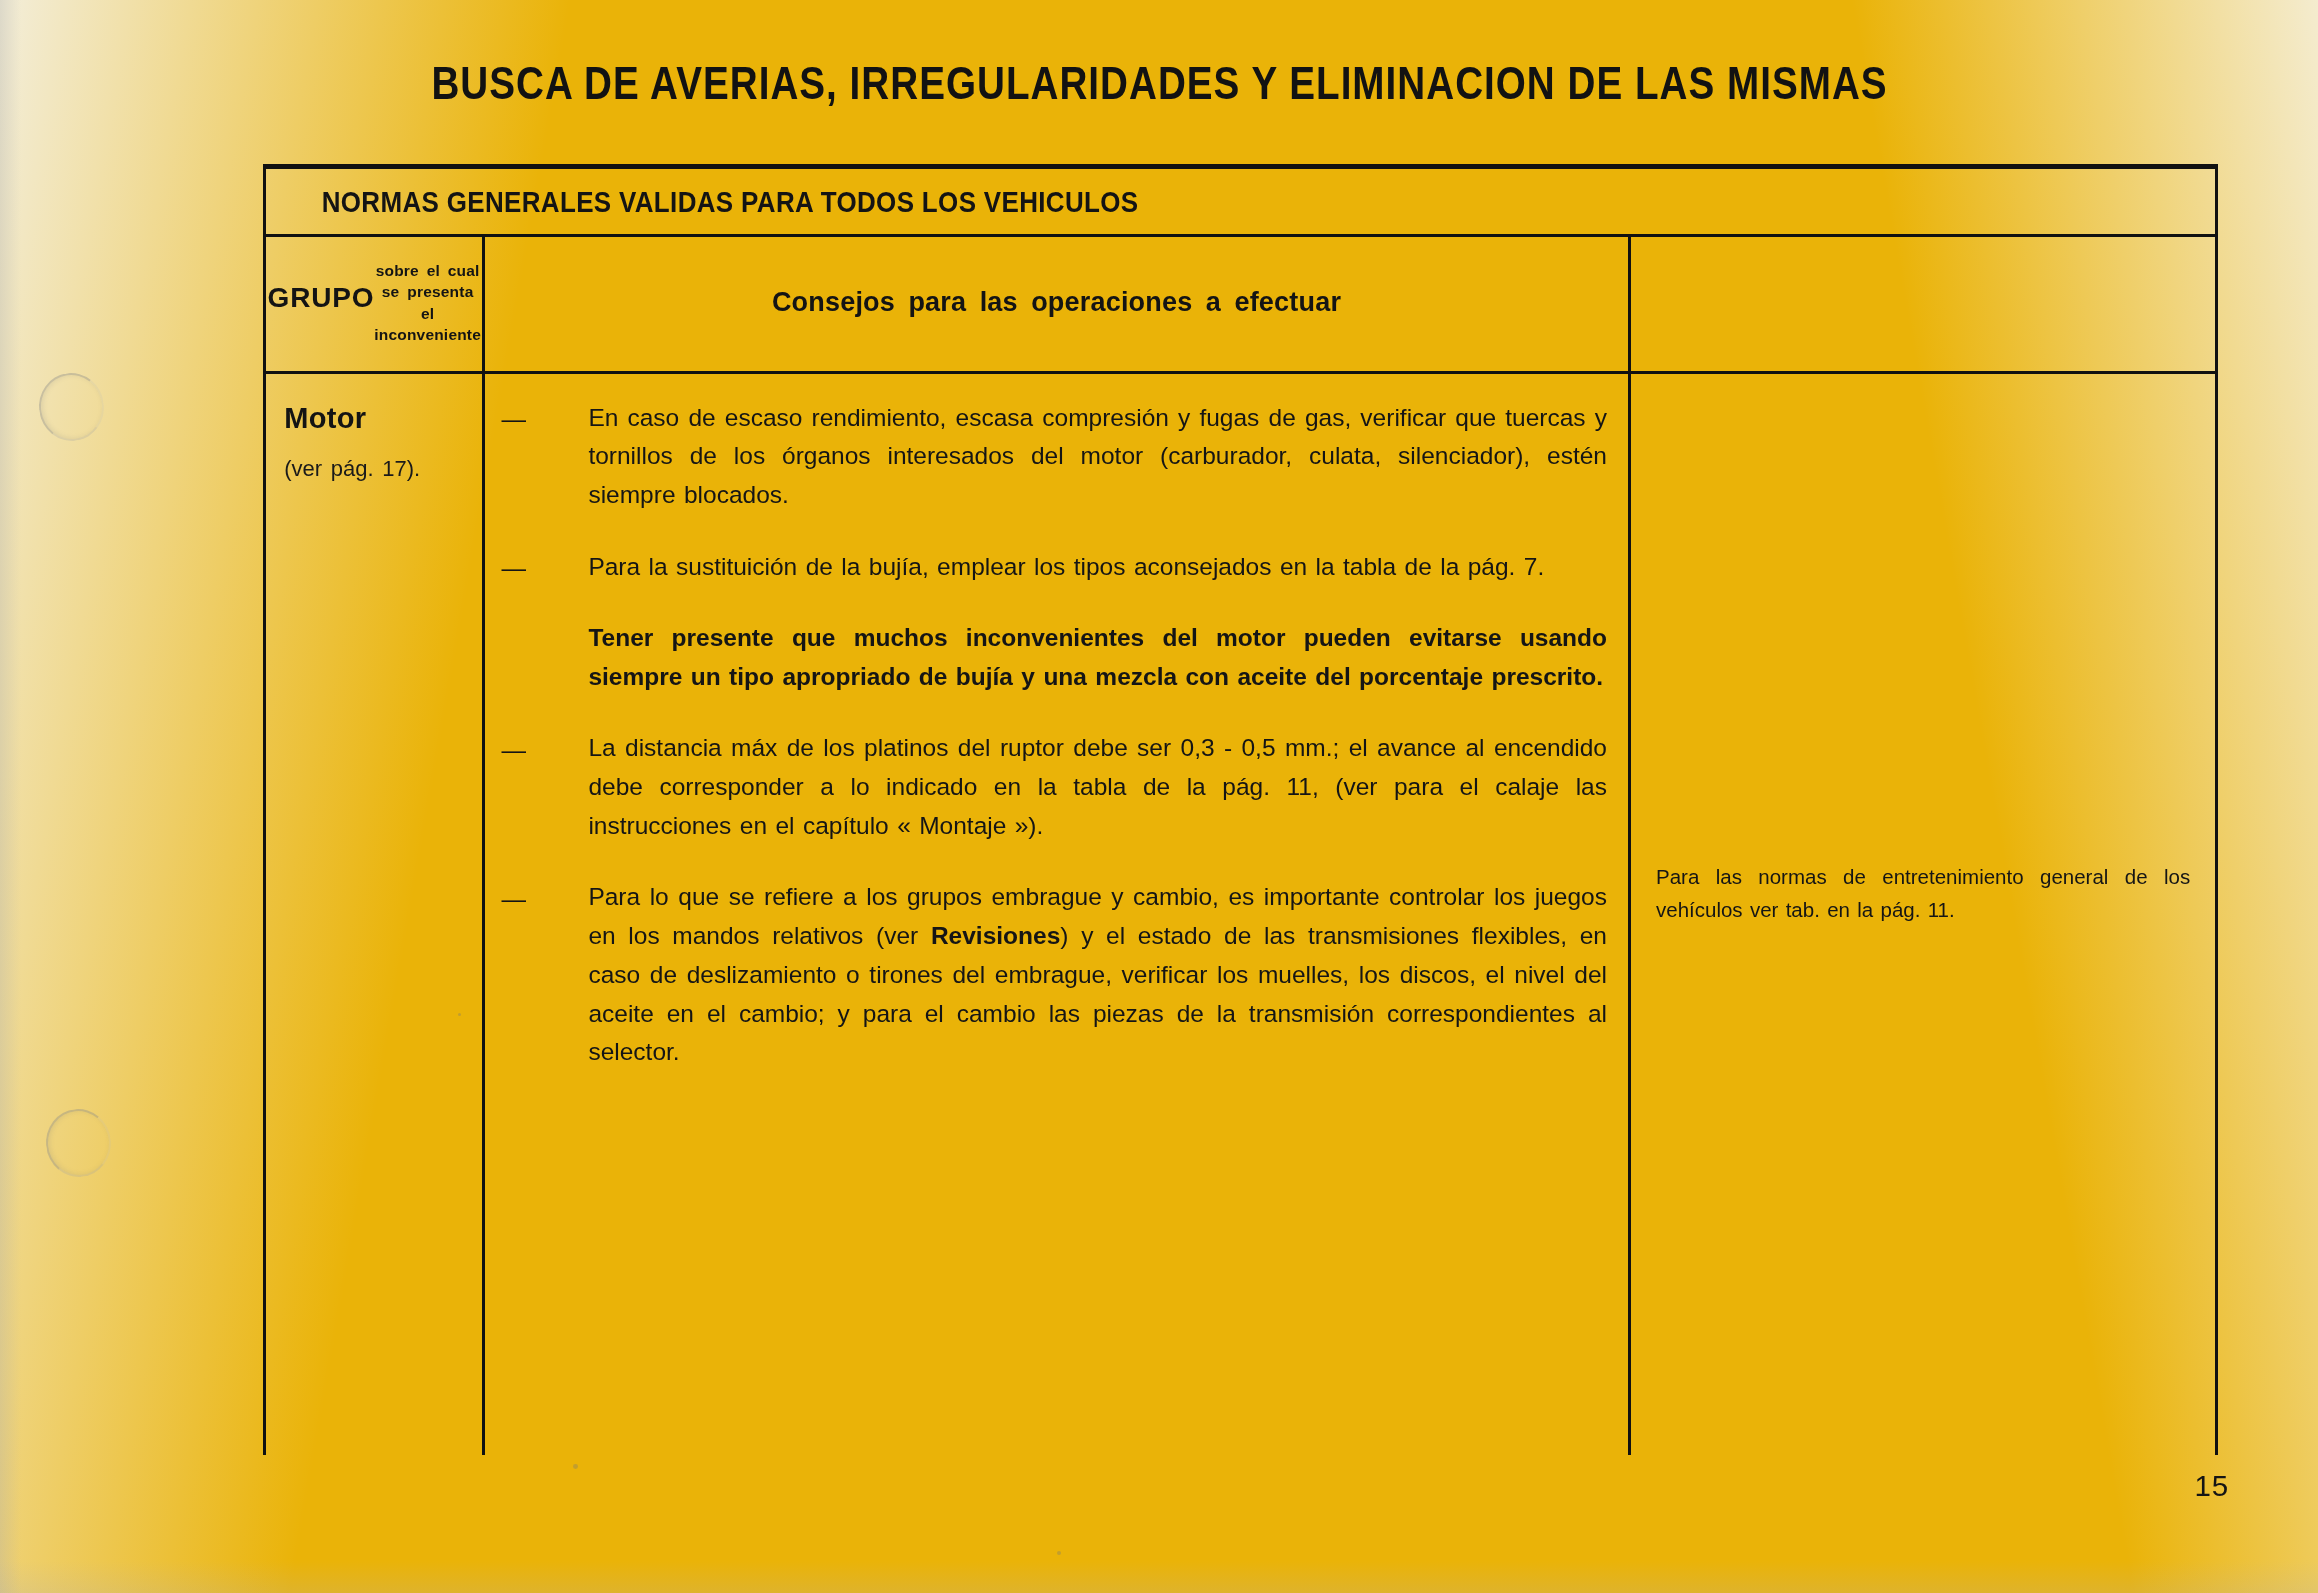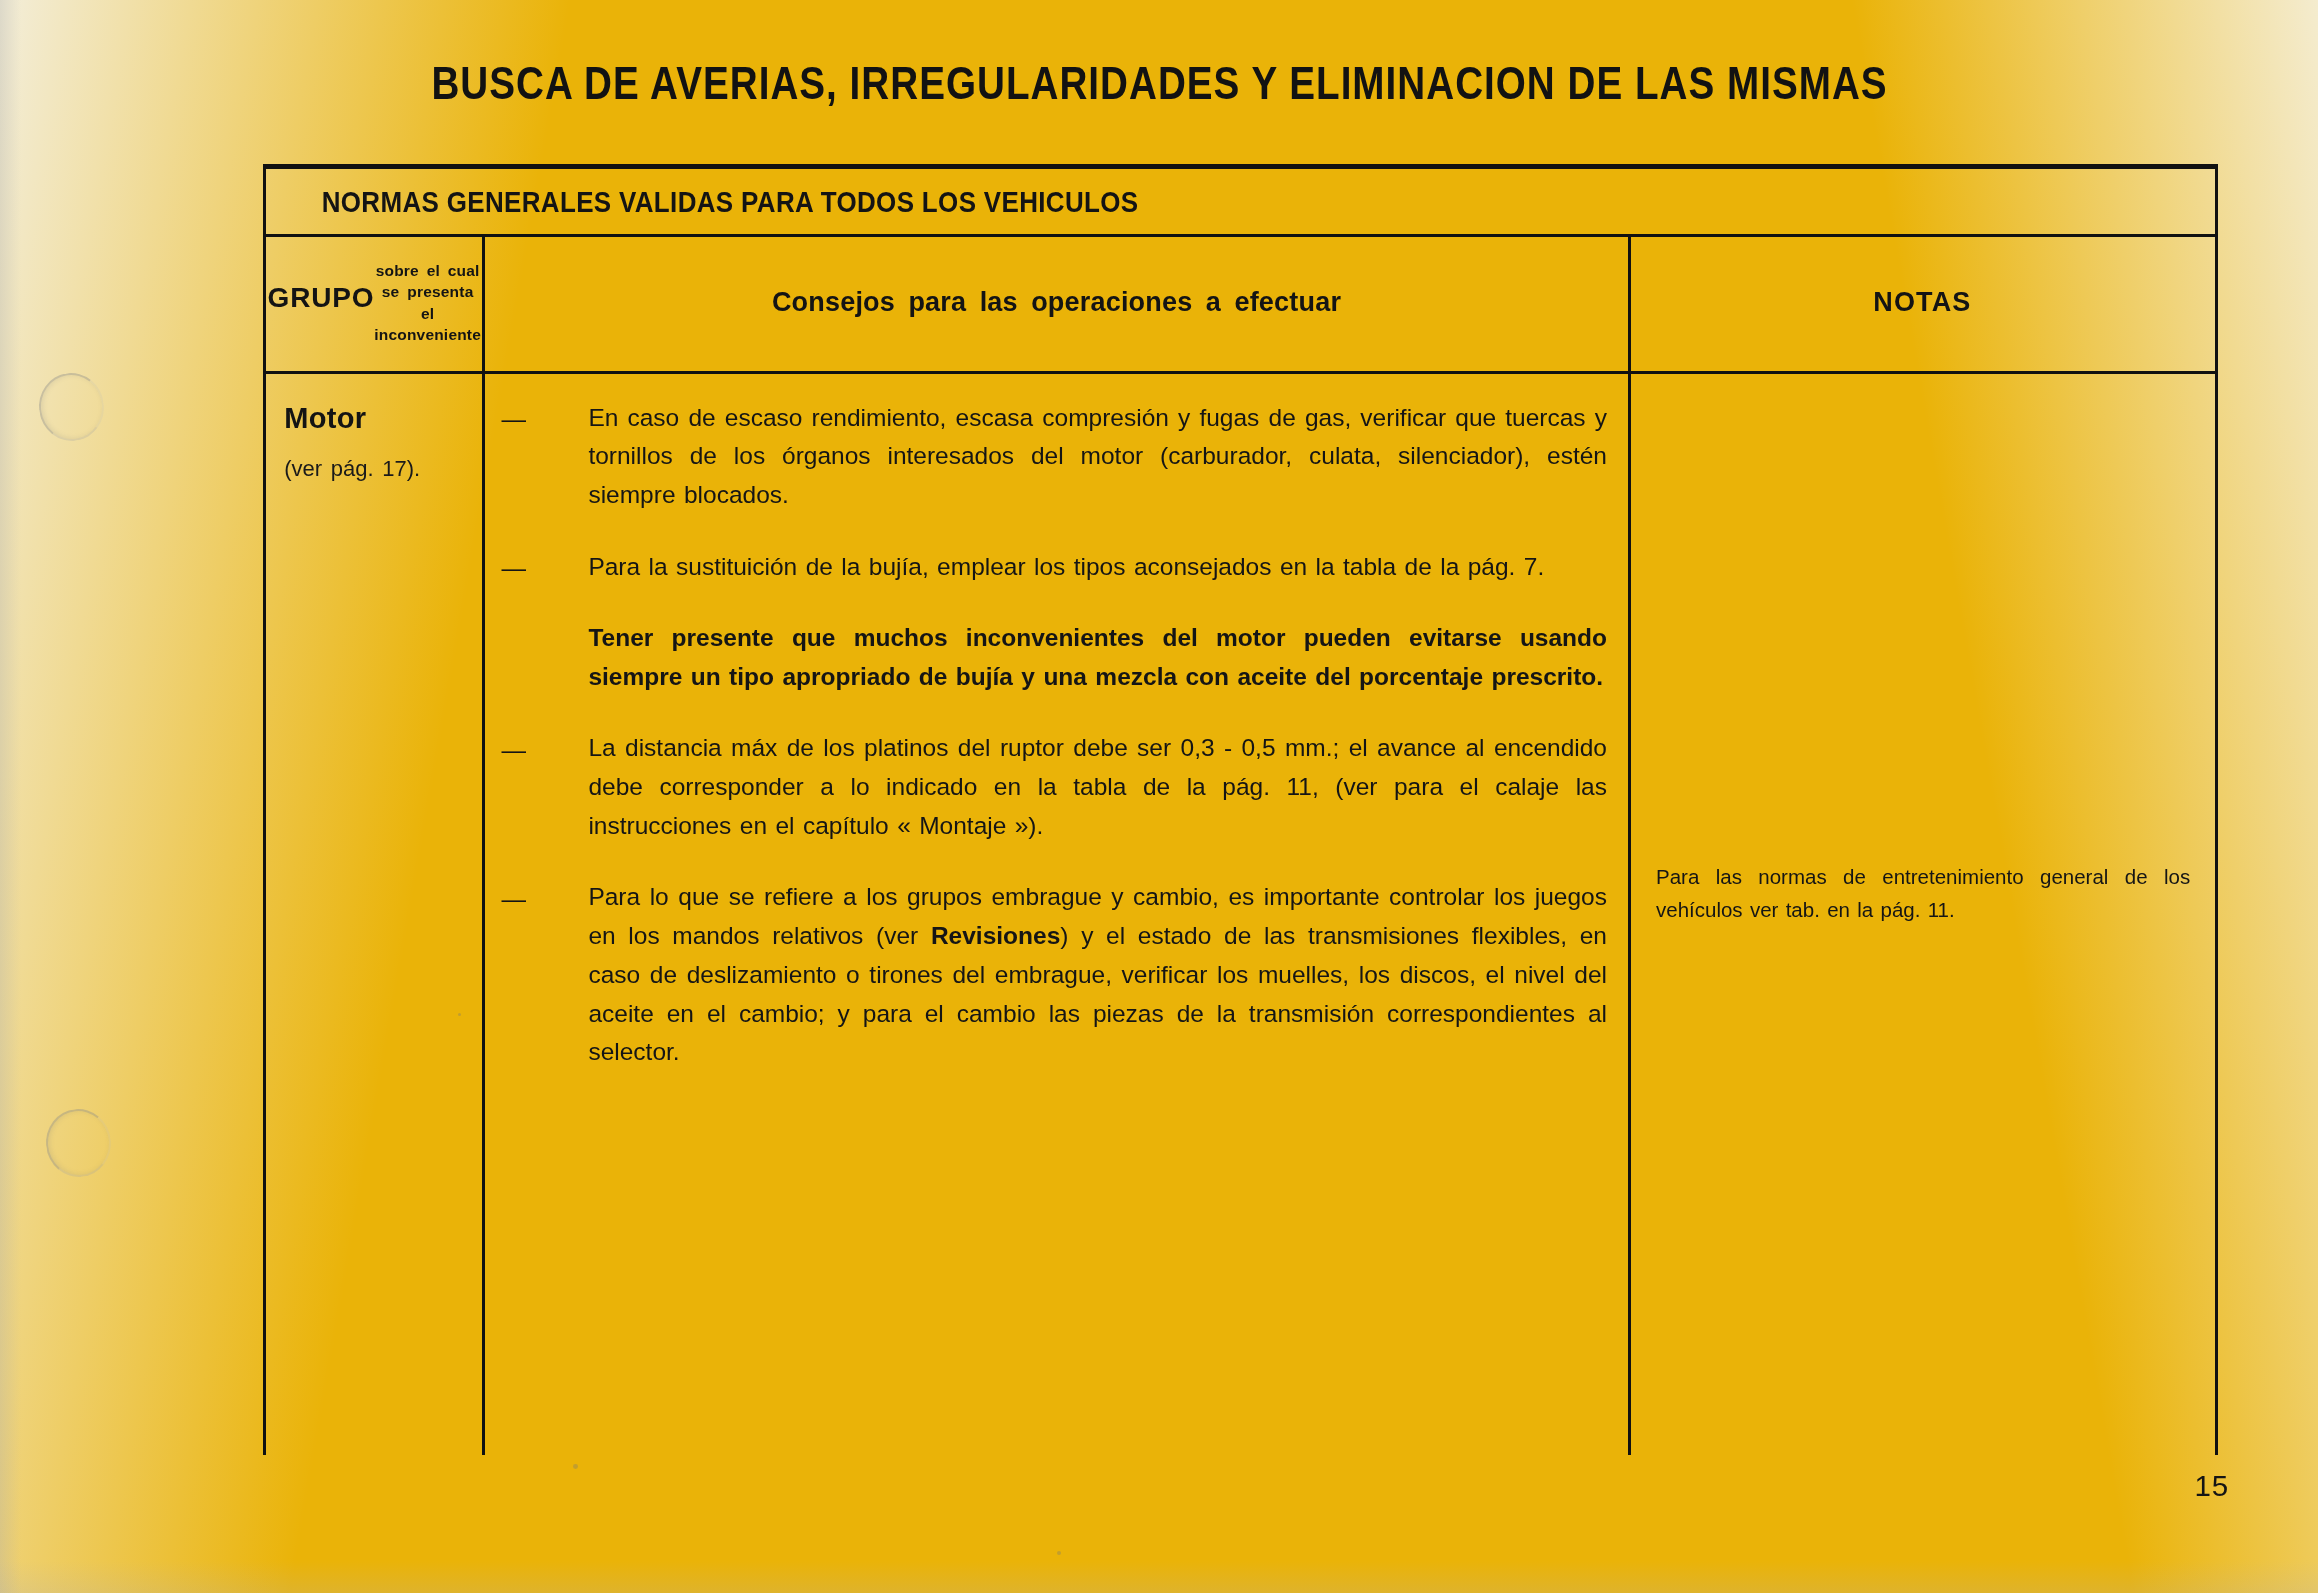--- a/index.html
+++ b/index.html
@@ -310,23 +310,20 @@
 
       <div class="hcell grupo">
         <div class="grupo-main">GRUPO</div>
         <div class="grupo-sub">sobre el cual se presenta el inconveniente</div>
       </div>
 
       <div class="hcell consejos">
         <div class="consejos-text">Consejos para las operaciones a efectuar</div>
       </div>
 
-      <div class="hcell notas">
-        <div class="notas-text">NOTAS</div>
-      </div>
 
     </div>
 
     <div class="body-row">
 
       <div class="bcell grupo">
         <div class="group-name">Motor</div>
         <div class="group-ref">(ver pág. 17).</div>
       </div>
 

